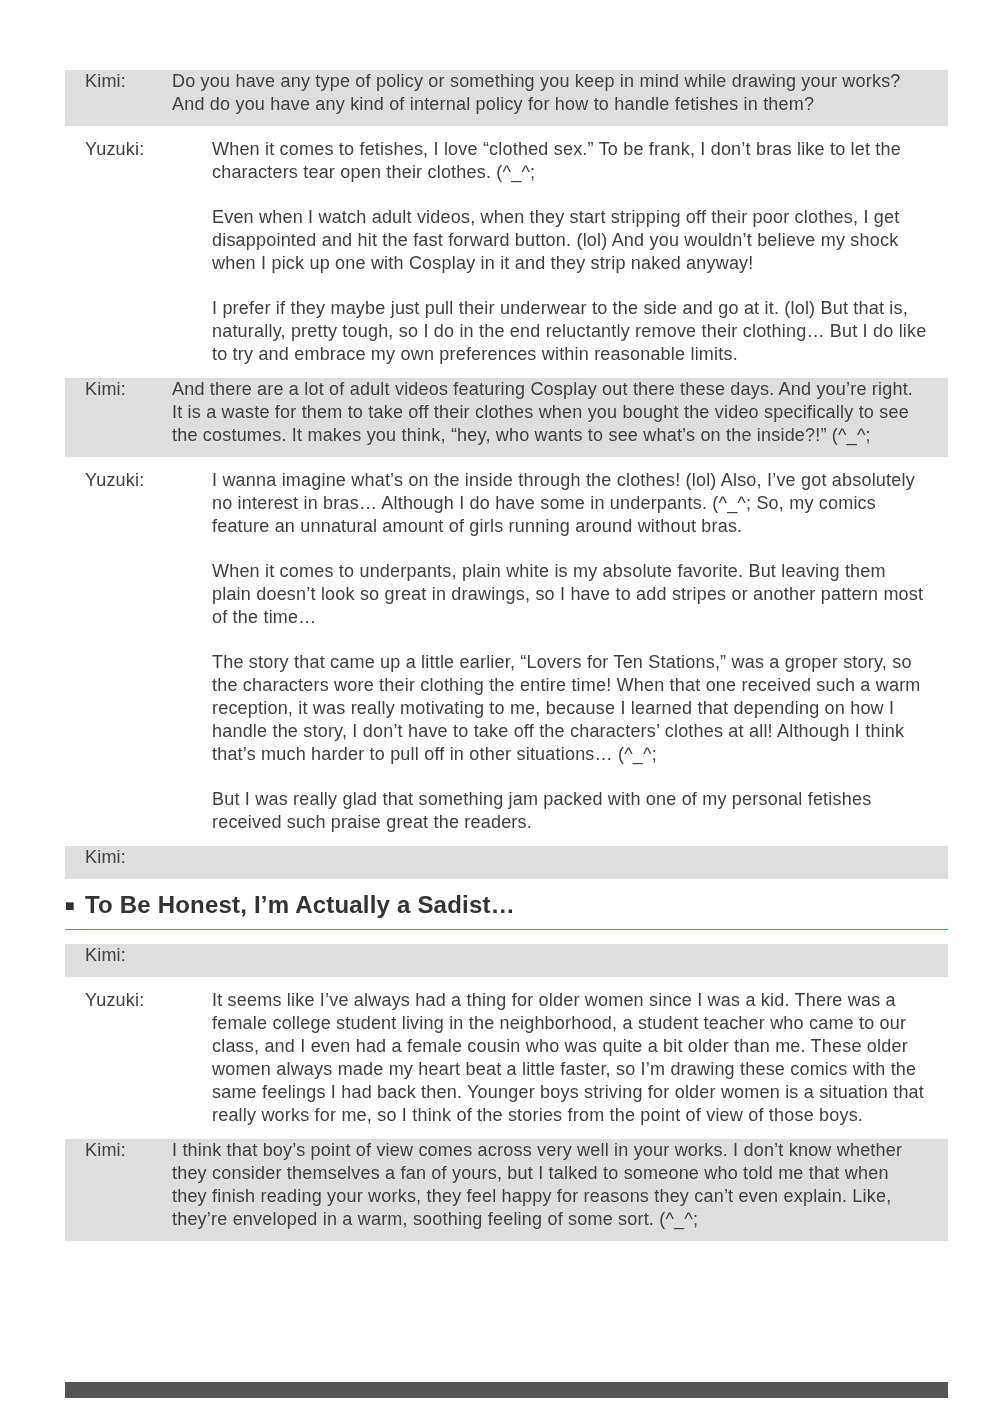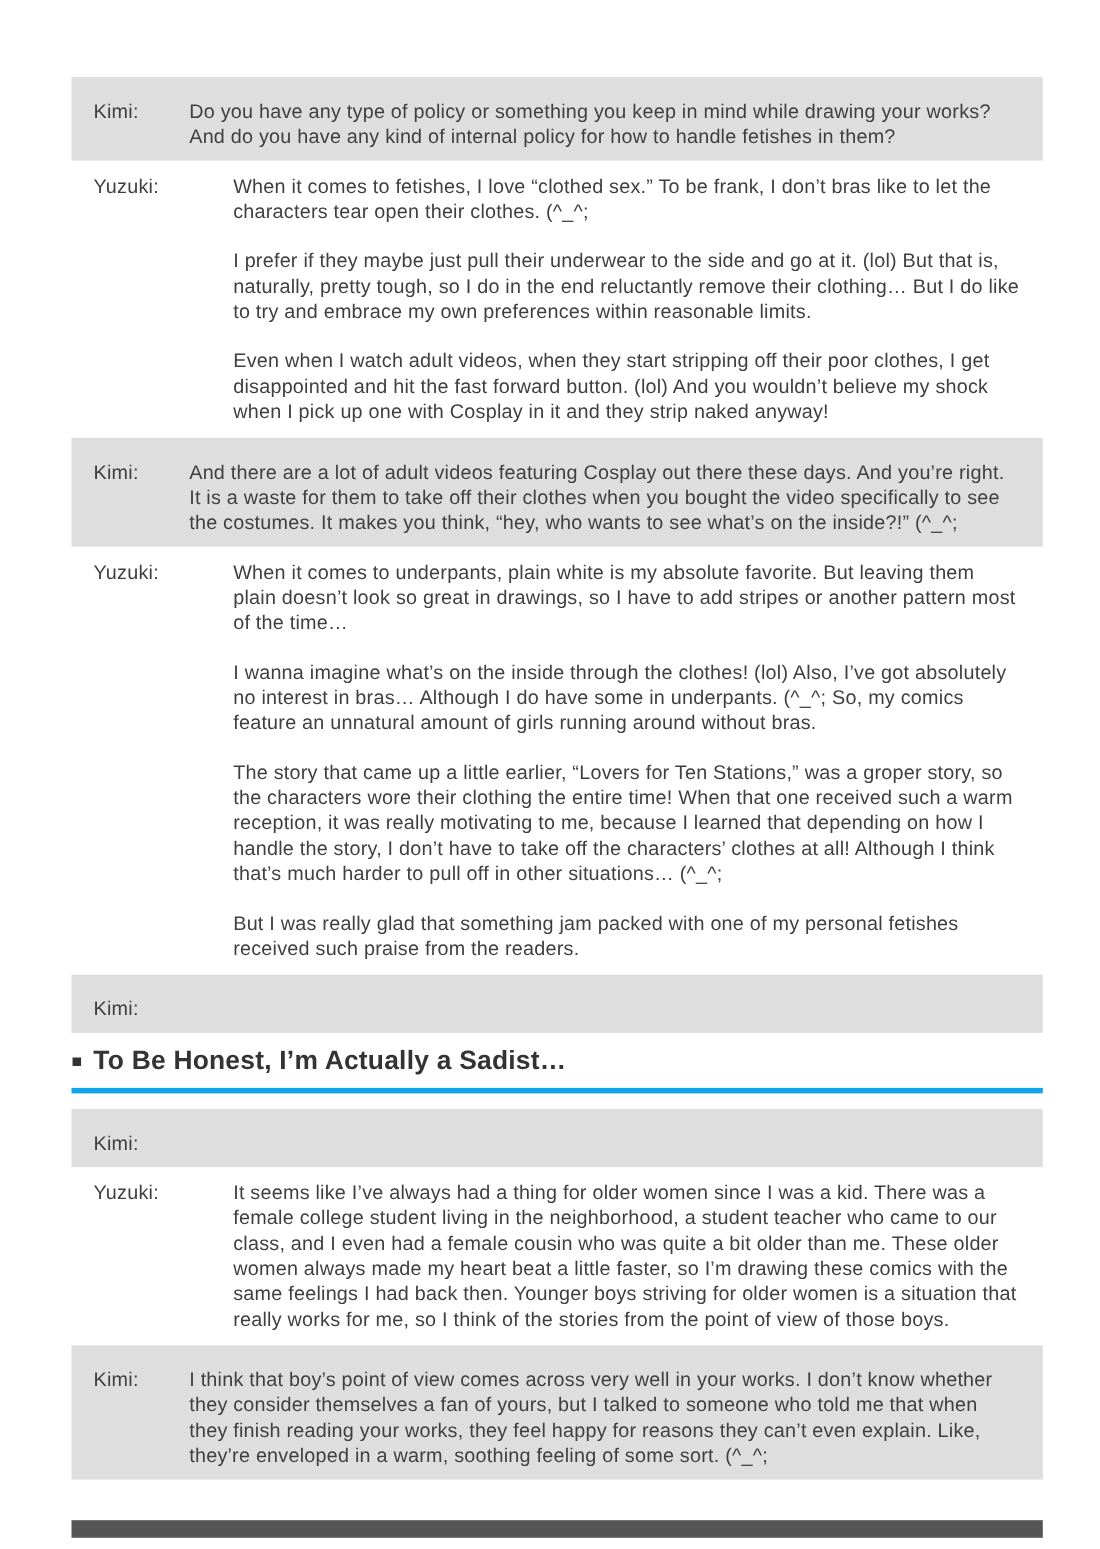--- a/index.html
+++ b/index.html
@@ -21,38 +21,38 @@
   .exchange {
     display: flex;
     align-items: flex-start;
     margin-bottom: 12px;
     font-size: 18px;
     line-height: 23px;
     letter-spacing: 0.2px;
   }
   .exchange.gray {
     background: #dedede;
-    padding: 20px 20px 10px 20px;
+    padding: 0 20px 10px 20px;
   }
   .exchange.white {
     background: transparent;
     padding: 0 20px;
     gap: 40px;
   }
   .speaker {
     flex: 0 0 87px;
     width: 87px;
   }
   .utterance { flex: 1; min-width: 0; }
   .utterance p { margin: 0 0 22px 0; }
   .utterance p:last-child { margin-bottom: 0; }
   .section-heading {
     margin: 10px 0 14px 0;
     padding-bottom: 7px;
-    border-bottom: 5px solid #0ea5e9;
+    border-bottom: 1px solid #0ea5e9;
     font-size: 24px;
     line-height: 28px;
     font-weight: bold;
     color: #333333;
     letter-spacing: 0.2px;
   }
   .section-heading .bullet {
     font-size: 16px;
     margin-right: 10px;
     position: relative;
@@ -78,39 +78,39 @@
       <div class="speaker">Kimi:</div>
       <div class="utterance">
         <p>Do you have any type of policy or something you keep in mind while drawing your works? And do you have any kind of internal policy for how to handle fetishes in them?</p>
       </div>
     </div>
 
     <div class="exchange white">
       <div class="speaker">Yuzuki:</div>
       <div class="utterance">
         <p>When it comes to fetishes, I love “clothed sex.” To be frank, I don’t bras like to let the characters tear open their clothes. (^_^;</p>
+        <p>Even when I watch adult videos, when they start stripping off their poor clothes, I get disappointed and hit the fast forward button. (lol) And you wouldn’t believe my shock when I pick up one with Cosplay in it and they strip naked anyway!</p>
         <p>I prefer if they maybe just pull their underwear to the side and go at it. (lol) But that is, naturally, pretty tough, so I do in the end reluctantly remove their clothing…  But I do like to try and embrace my own preferences within reasonable limits.</p>
-        <p>Even when I watch adult videos, when they start stripping off their poor clothes, I get disappointed and hit the fast forward button. (lol) And you wouldn’t believe my shock when I pick up one with Cosplay in it and they strip naked anyway!</p>
       </div>
     </div>
 
     <div class="exchange gray">
       <div class="speaker">Kimi:</div>
       <div class="utterance">
         <p>And there are a lot of adult videos featuring Cosplay out there these days. And you’re right. It is a waste for them to take off their clothes when you bought the video specifically to see the costumes. It makes you think, “hey, who wants to see what’s on the inside?!” (^_^;</p>
       </div>
     </div>
 
     <div class="exchange white">
       <div class="speaker">Yuzuki:</div>
       <div class="utterance">
+        <p>I wanna imagine what’s on the inside through the clothes! (lol) Also, I’ve got absolutely no interest in bras… Although I do have some in underpants. (^_^; So, my comics feature an unnatural amount of girls running around without bras.</p>
         <p>When it comes to underpants, plain white is my absolute favorite. But leaving them plain doesn’t look so great in drawings, so I have to add stripes or another pattern most of the time…</p>
-        <p>I wanna imagine what’s on the inside through the clothes! (lol) Also, I’ve got absolutely no interest in bras… Although I do have some in underpants. (^_^; So, my comics feature an unnatural amount of girls running around without bras.</p>
         <p>The story that came up a little earlier, “Lovers for Ten Stations,” was a groper story, so the characters wore their clothing the entire time! When that one received such a warm reception, it was really motivating to me, because I learned that depending on how I handle the story, I don’t have to take off the characters’ clothes at all! Although I think that’s much harder to pull off in other situations… (^_^;</p>
-        <p>But I was really glad that something jam packed with one of my personal fetishes received such praise from the readers.</p>
+        <p>But I was really glad that something jam packed with one of my personal fetishes received such praise great the readers.</p>
       </div>
     </div>
 
     <div class="exchange gray">
       <div class="speaker">Kimi:</div>
     </div>
 
     <h2 class="section-heading"><span class="bullet">■</span><span>To Be Honest, I’m Actually a Sadist…</span></h2>
 
     <div class="exchange gray">

